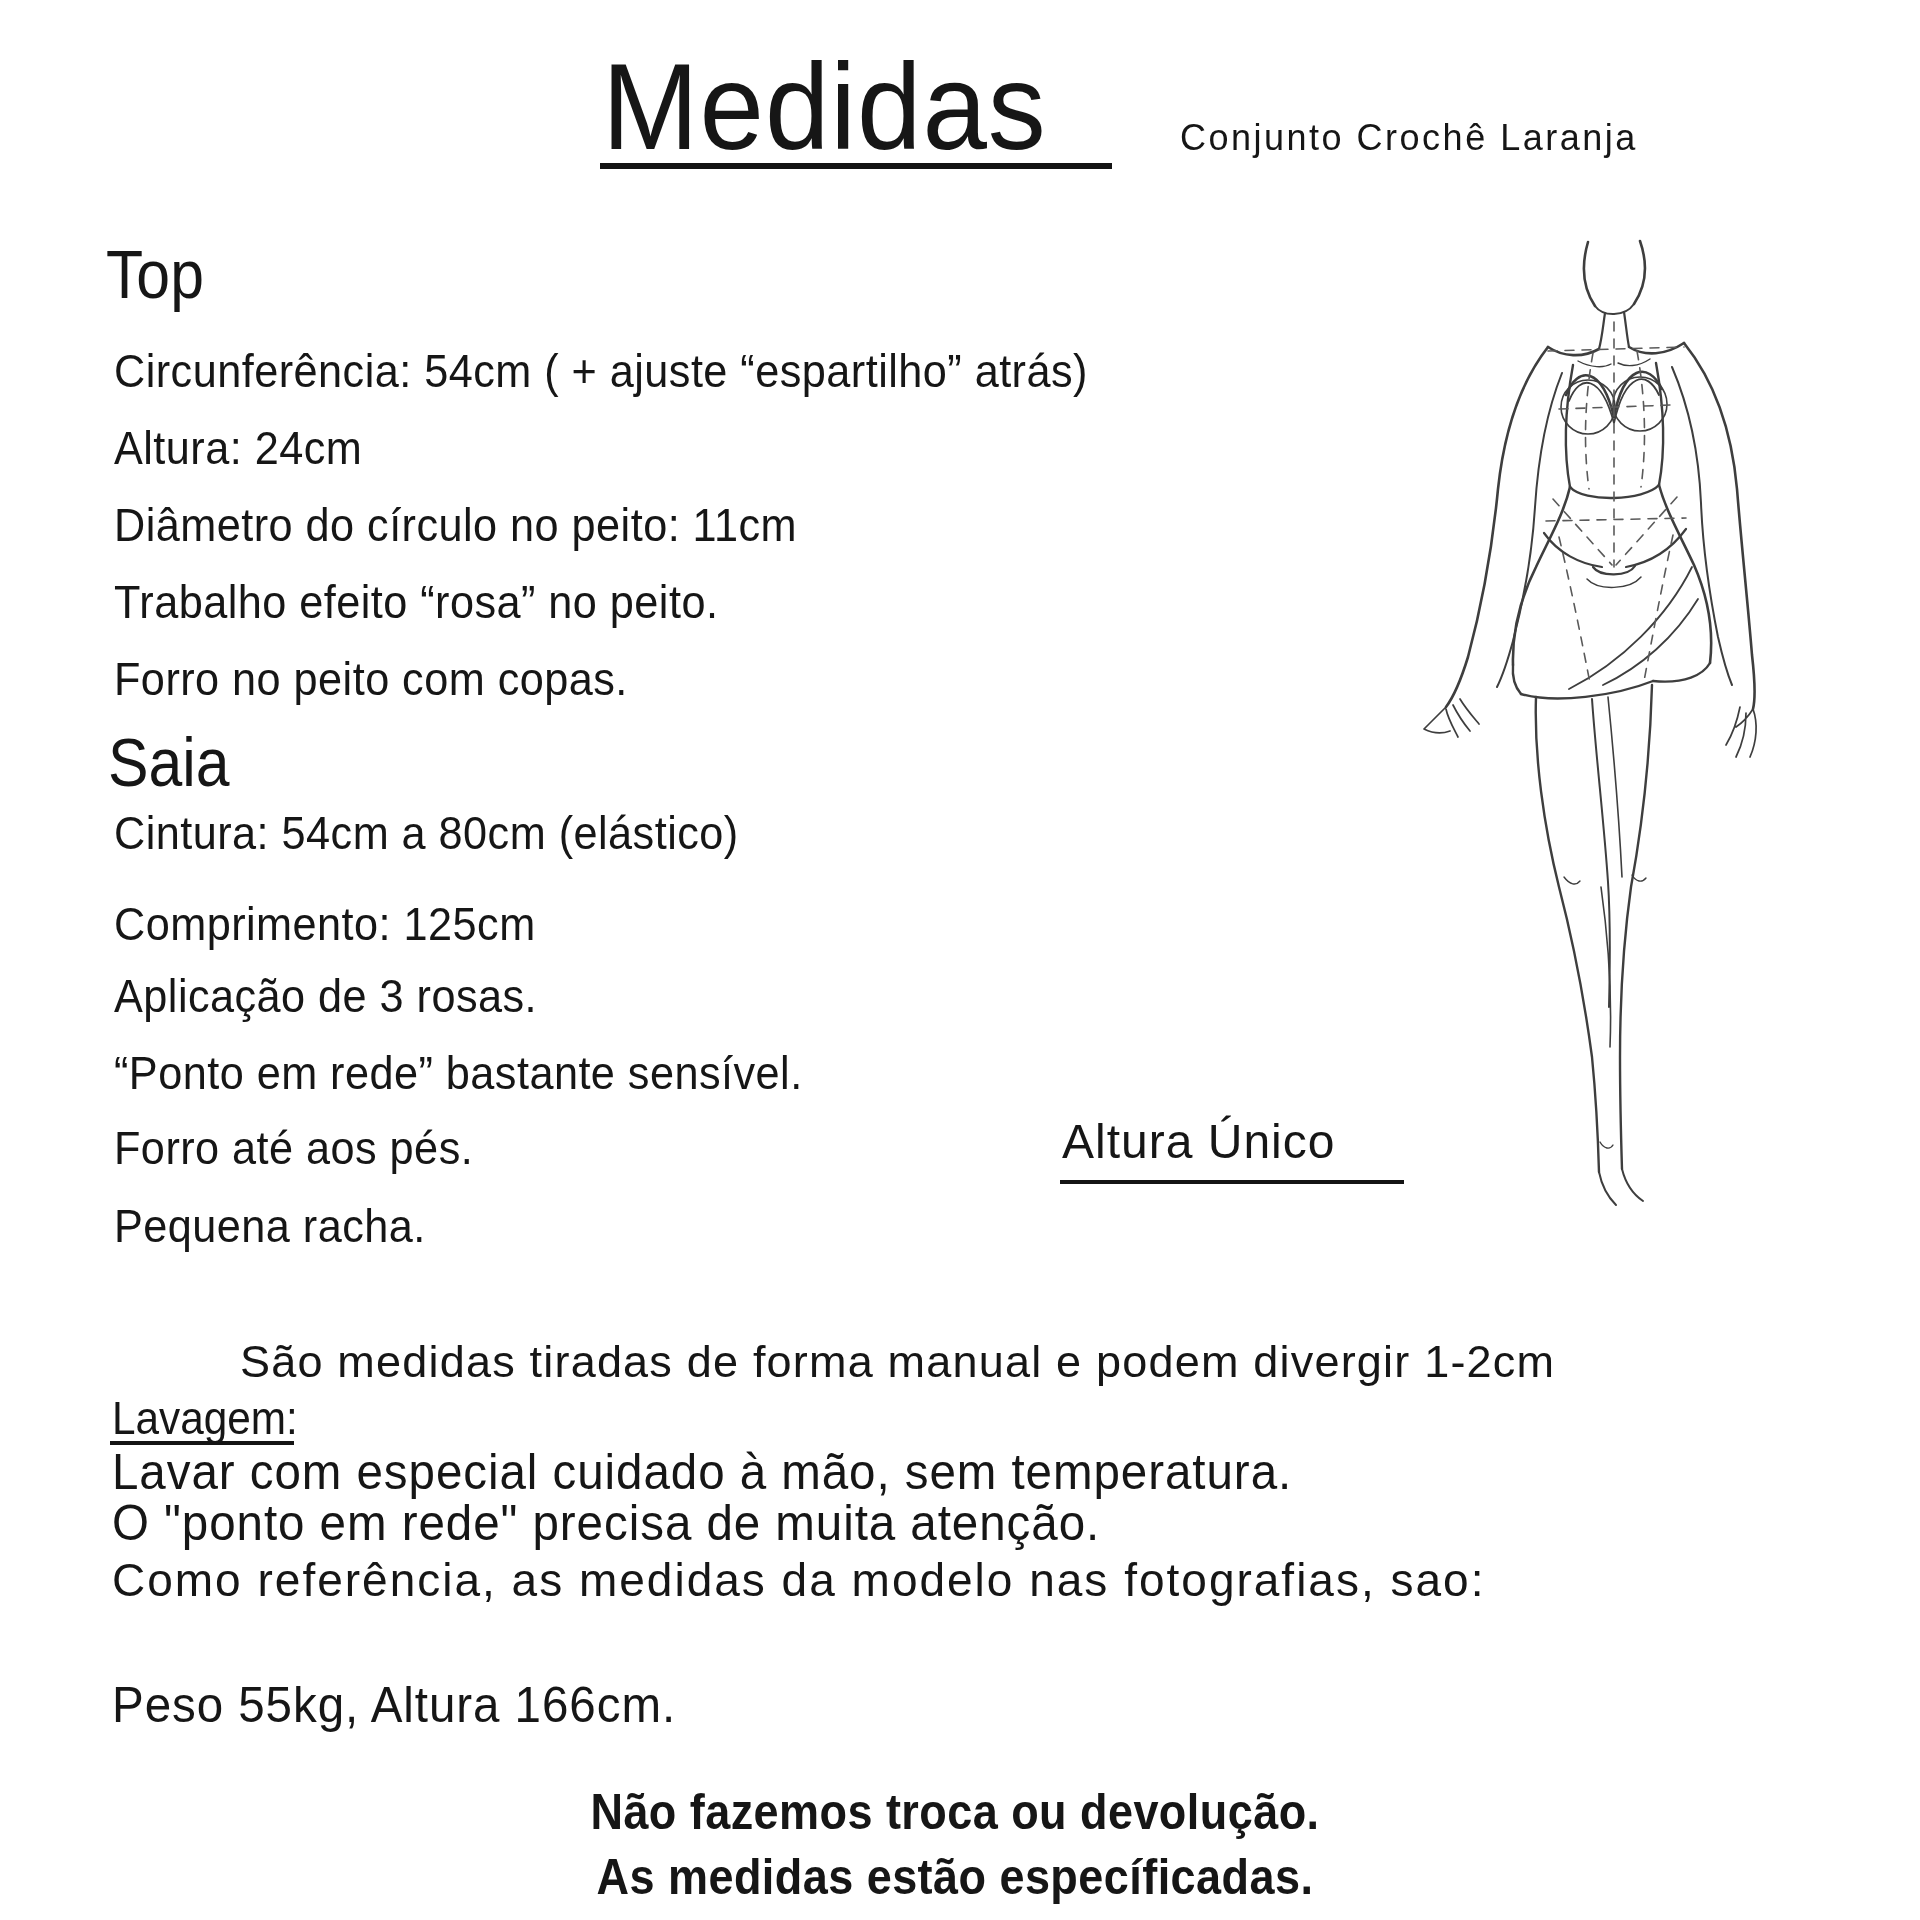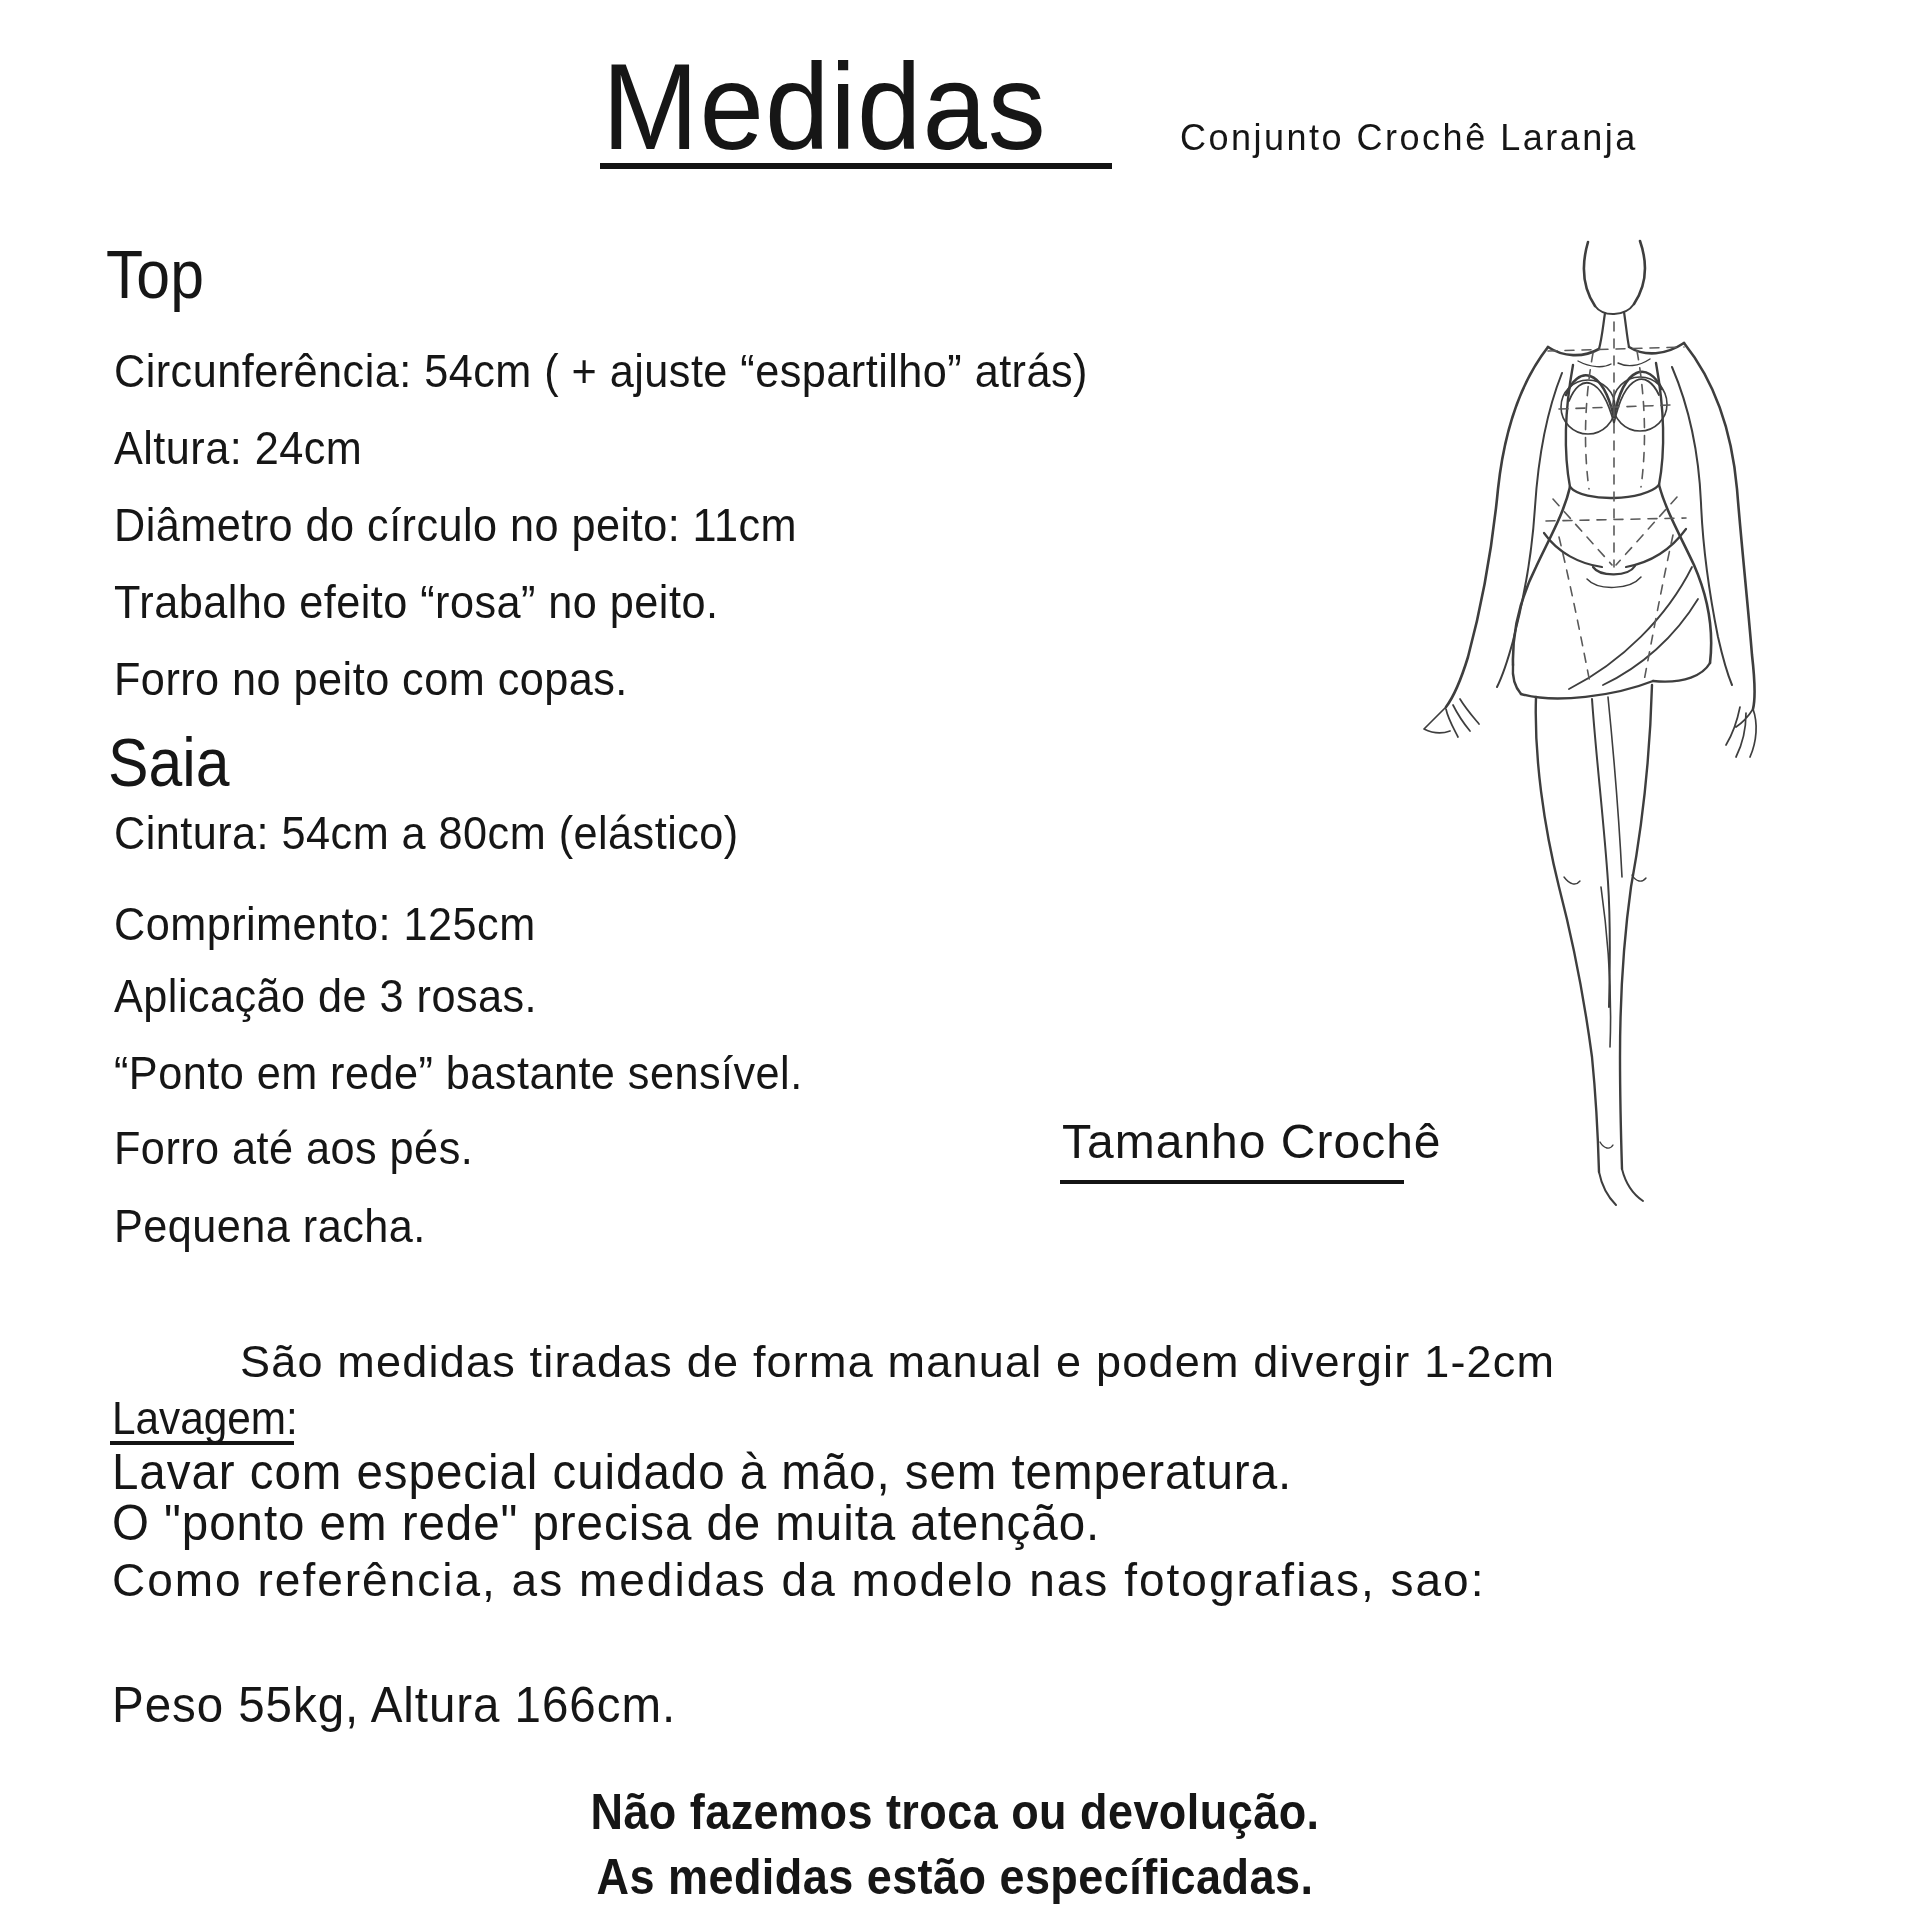--- a/index.html
+++ b/index.html
@@ -42,21 +42,21 @@
 <div class="abs mline cond" style="left:114px;top:651px;">Forro no peito com copas.</div>
 
 <div class="abs heading cond" style="left:108px;top:723px;">Saia</div>
 <div class="abs mline cond" style="left:114px;top:805px;">Cintura: 54cm a 80cm (elástico)</div>
 <div class="abs mline cond" style="left:114px;top:896px;">Comprimento: 125cm</div>
 <div class="abs mline cond" style="left:114px;top:968px;">Aplicação de 3 rosas.</div>
 <div class="abs mline cond" style="left:114px;top:1045px;">“Ponto em rede” bastante sensível.</div>
 <div class="abs mline cond" style="left:114px;top:1120px;">Forro até aos pés.</div>
 <div class="abs mline cond" style="left:114px;top:1198px;">Pequena racha.</div>
 
-<div class="abs sizelabel" style="left:1062px;top:1114px;">Tamanho Crochê</div>
+<div class="abs sizelabel" style="left:1062px;top:1114px;">Altura Único</div>
 <div class="rule" style="left:1060px;top:1180px;width:344px;height:4px;"></div>
 
 <div class="abs widenote" style="left:240px;top:1328px;margin-top:8px;">São medidas tiradas de forma manual e podem divergir 1-2cm</div>
 
 <div class="abs washhead cond" style="left:112px;top:1390px;">Lavagem:</div>
 <div class="rule" style="left:110px;top:1441px;width:184px;height:4px;"></div>
 <div class="abs washline cond" style="left:112px;top:1443px;">Lavar com especial cuidado à mão, sem temperatura.</div>
 <div class="abs washline cond" style="left:112px;top:1494px;">O "ponto em rede" precisa de muita atenção.</div>
 
 <div class="abs widenote2" style="left:112px;top:1553px;">Como referência, as medidas da modelo nas fotografias, sao:</div>

